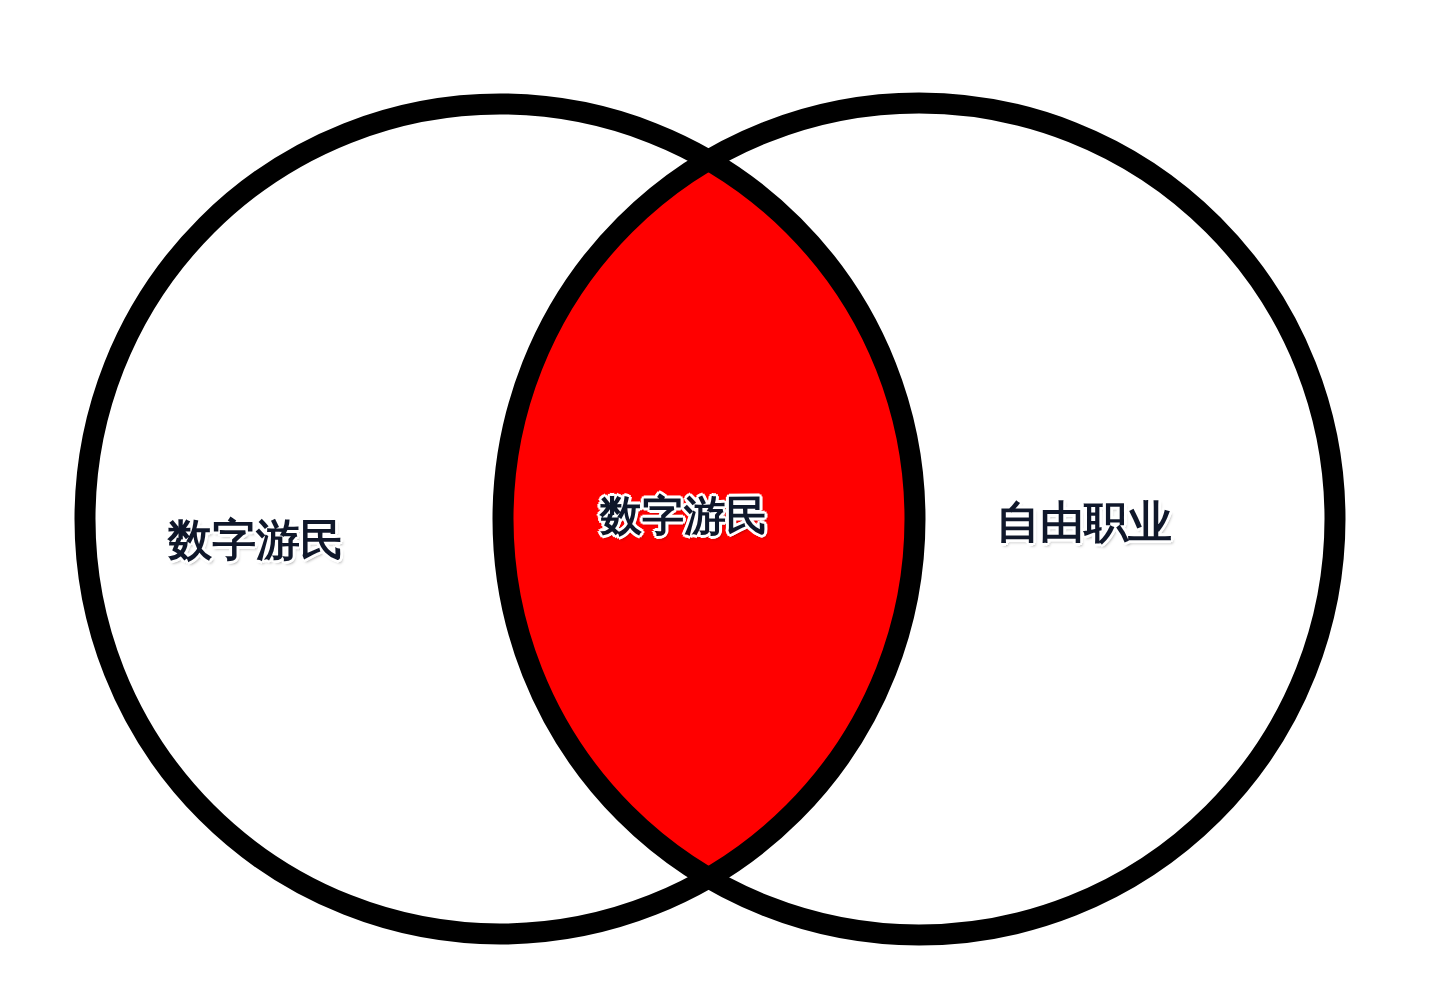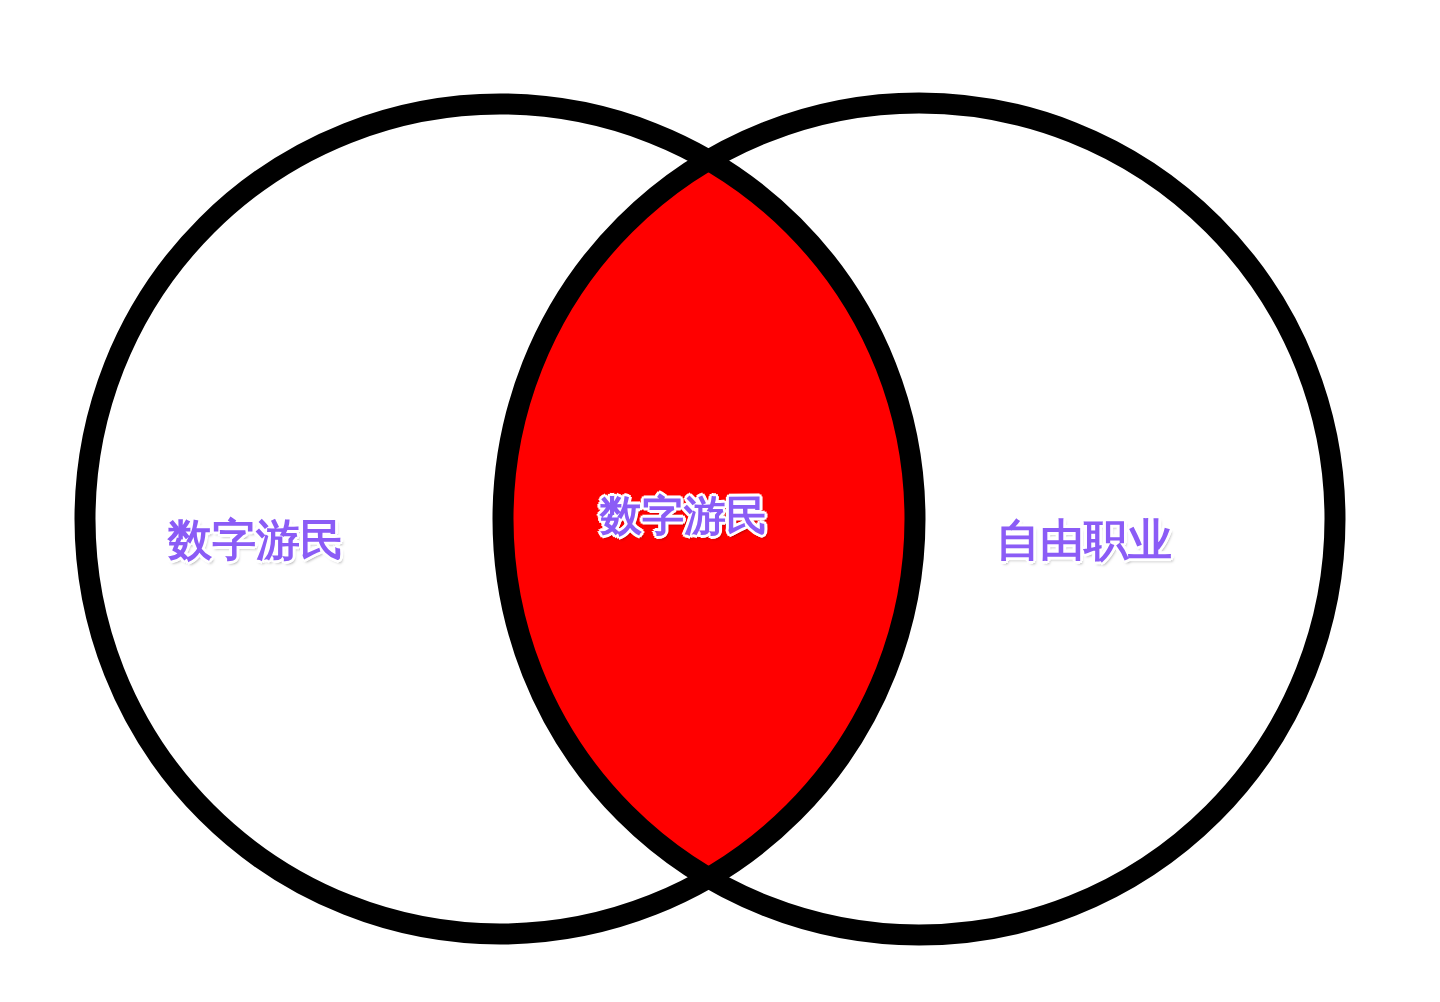--- a/index.html
+++ b/index.html
@@ -17,38 +17,38 @@
     #venn {
       position: absolute;
       left: 0;
       top: 0;
       width: 1440px;
       height: 1002px;
     }
     .label {
       position: absolute;
       font-weight: bold;
-      color: #8b5cf6;
+      color: #0f172a;
       font-size: 44px;
       line-height: 1;
       white-space: nowrap;
       letter-spacing: 0px;
       text-shadow:
         -2px -2px 0 #ffffff, 2px -2px 0 #ffffff, -2px 2px 0 #ffffff, 2px 2px 0 #ffffff,
         0 -2px 0 #ffffff, 0 2px 0 #ffffff, -2px 0 0 #ffffff, 2px 0 0 #ffffff,
         -3px 0 0 #ffffff, 3px 0 0 #ffffff, 0 3px 0 #ffffff, 0 -3px 0 #ffffff,
         2px 3px 3px rgba(0,0,0,0.35);
     }
     .label-left {
       left: 168px;
       top: 518px;
     }
     .label-right {
       left: 996px;
-      top: 518px;
+      top: 500px;
     }
     .label-center {
       left: 600px;
       top: 486px;
       font-size: 42px;
       line-height: 60px;
     }
     .label-center span {
       display: block;
     }

